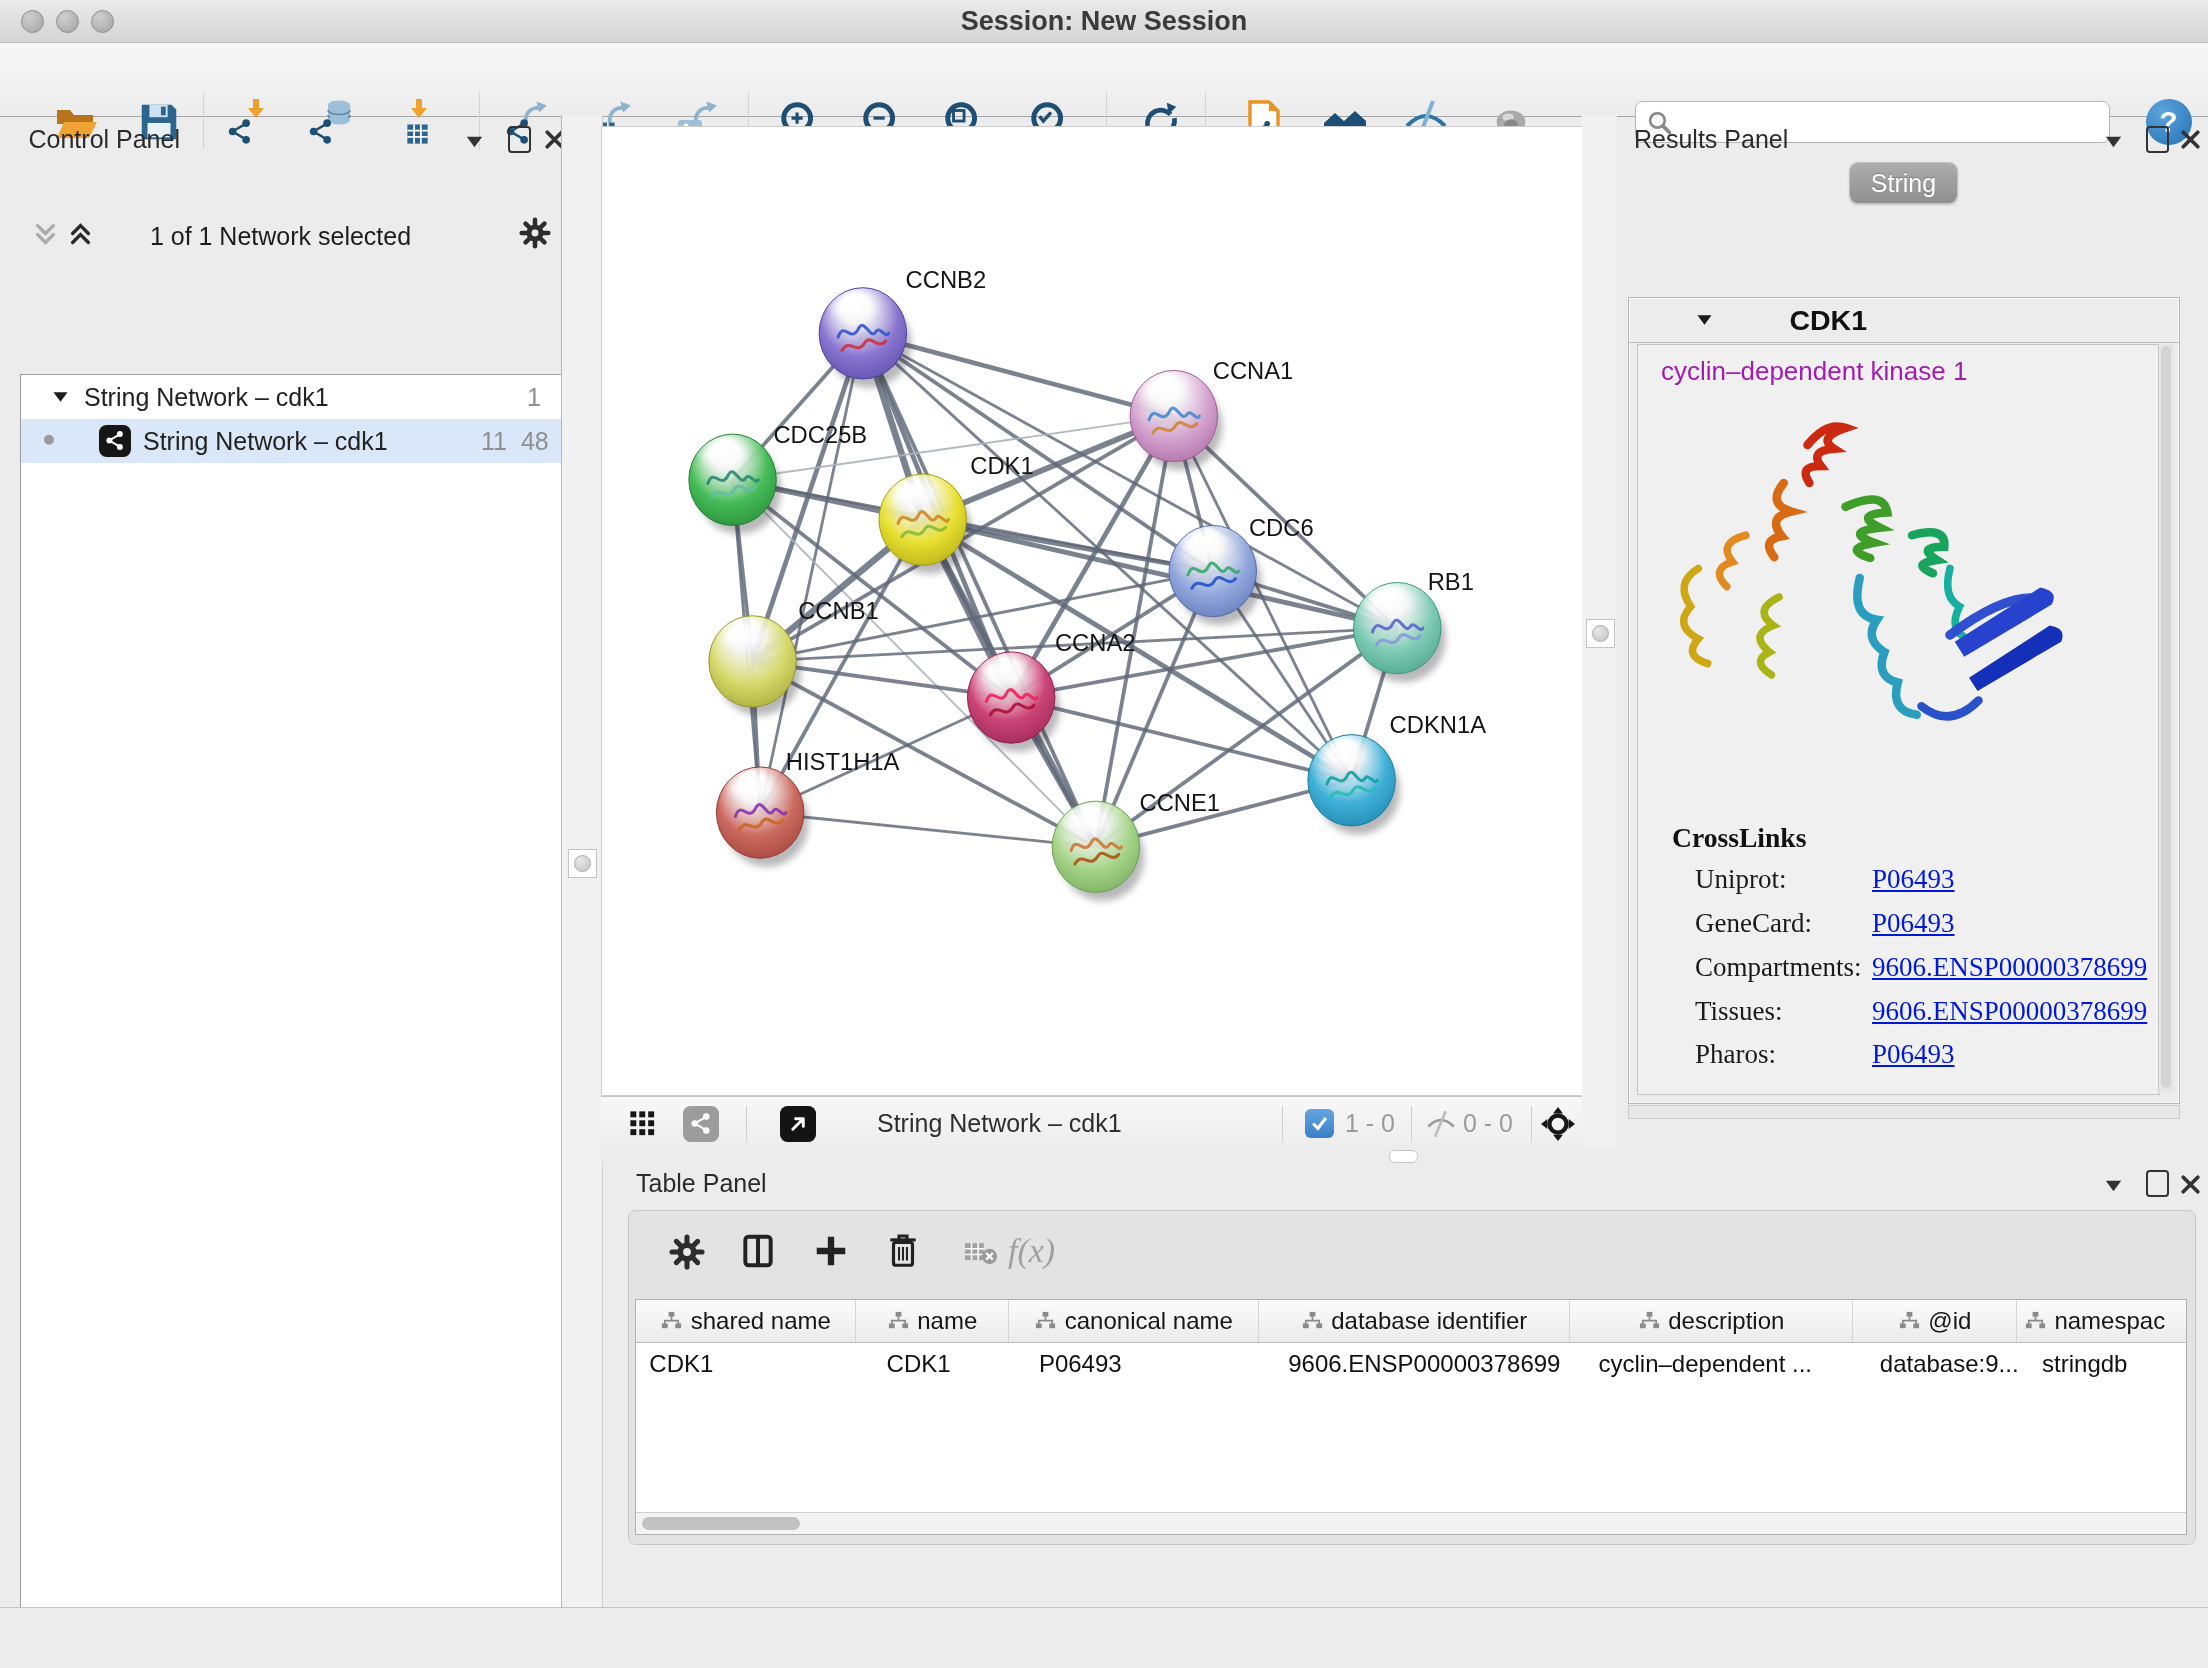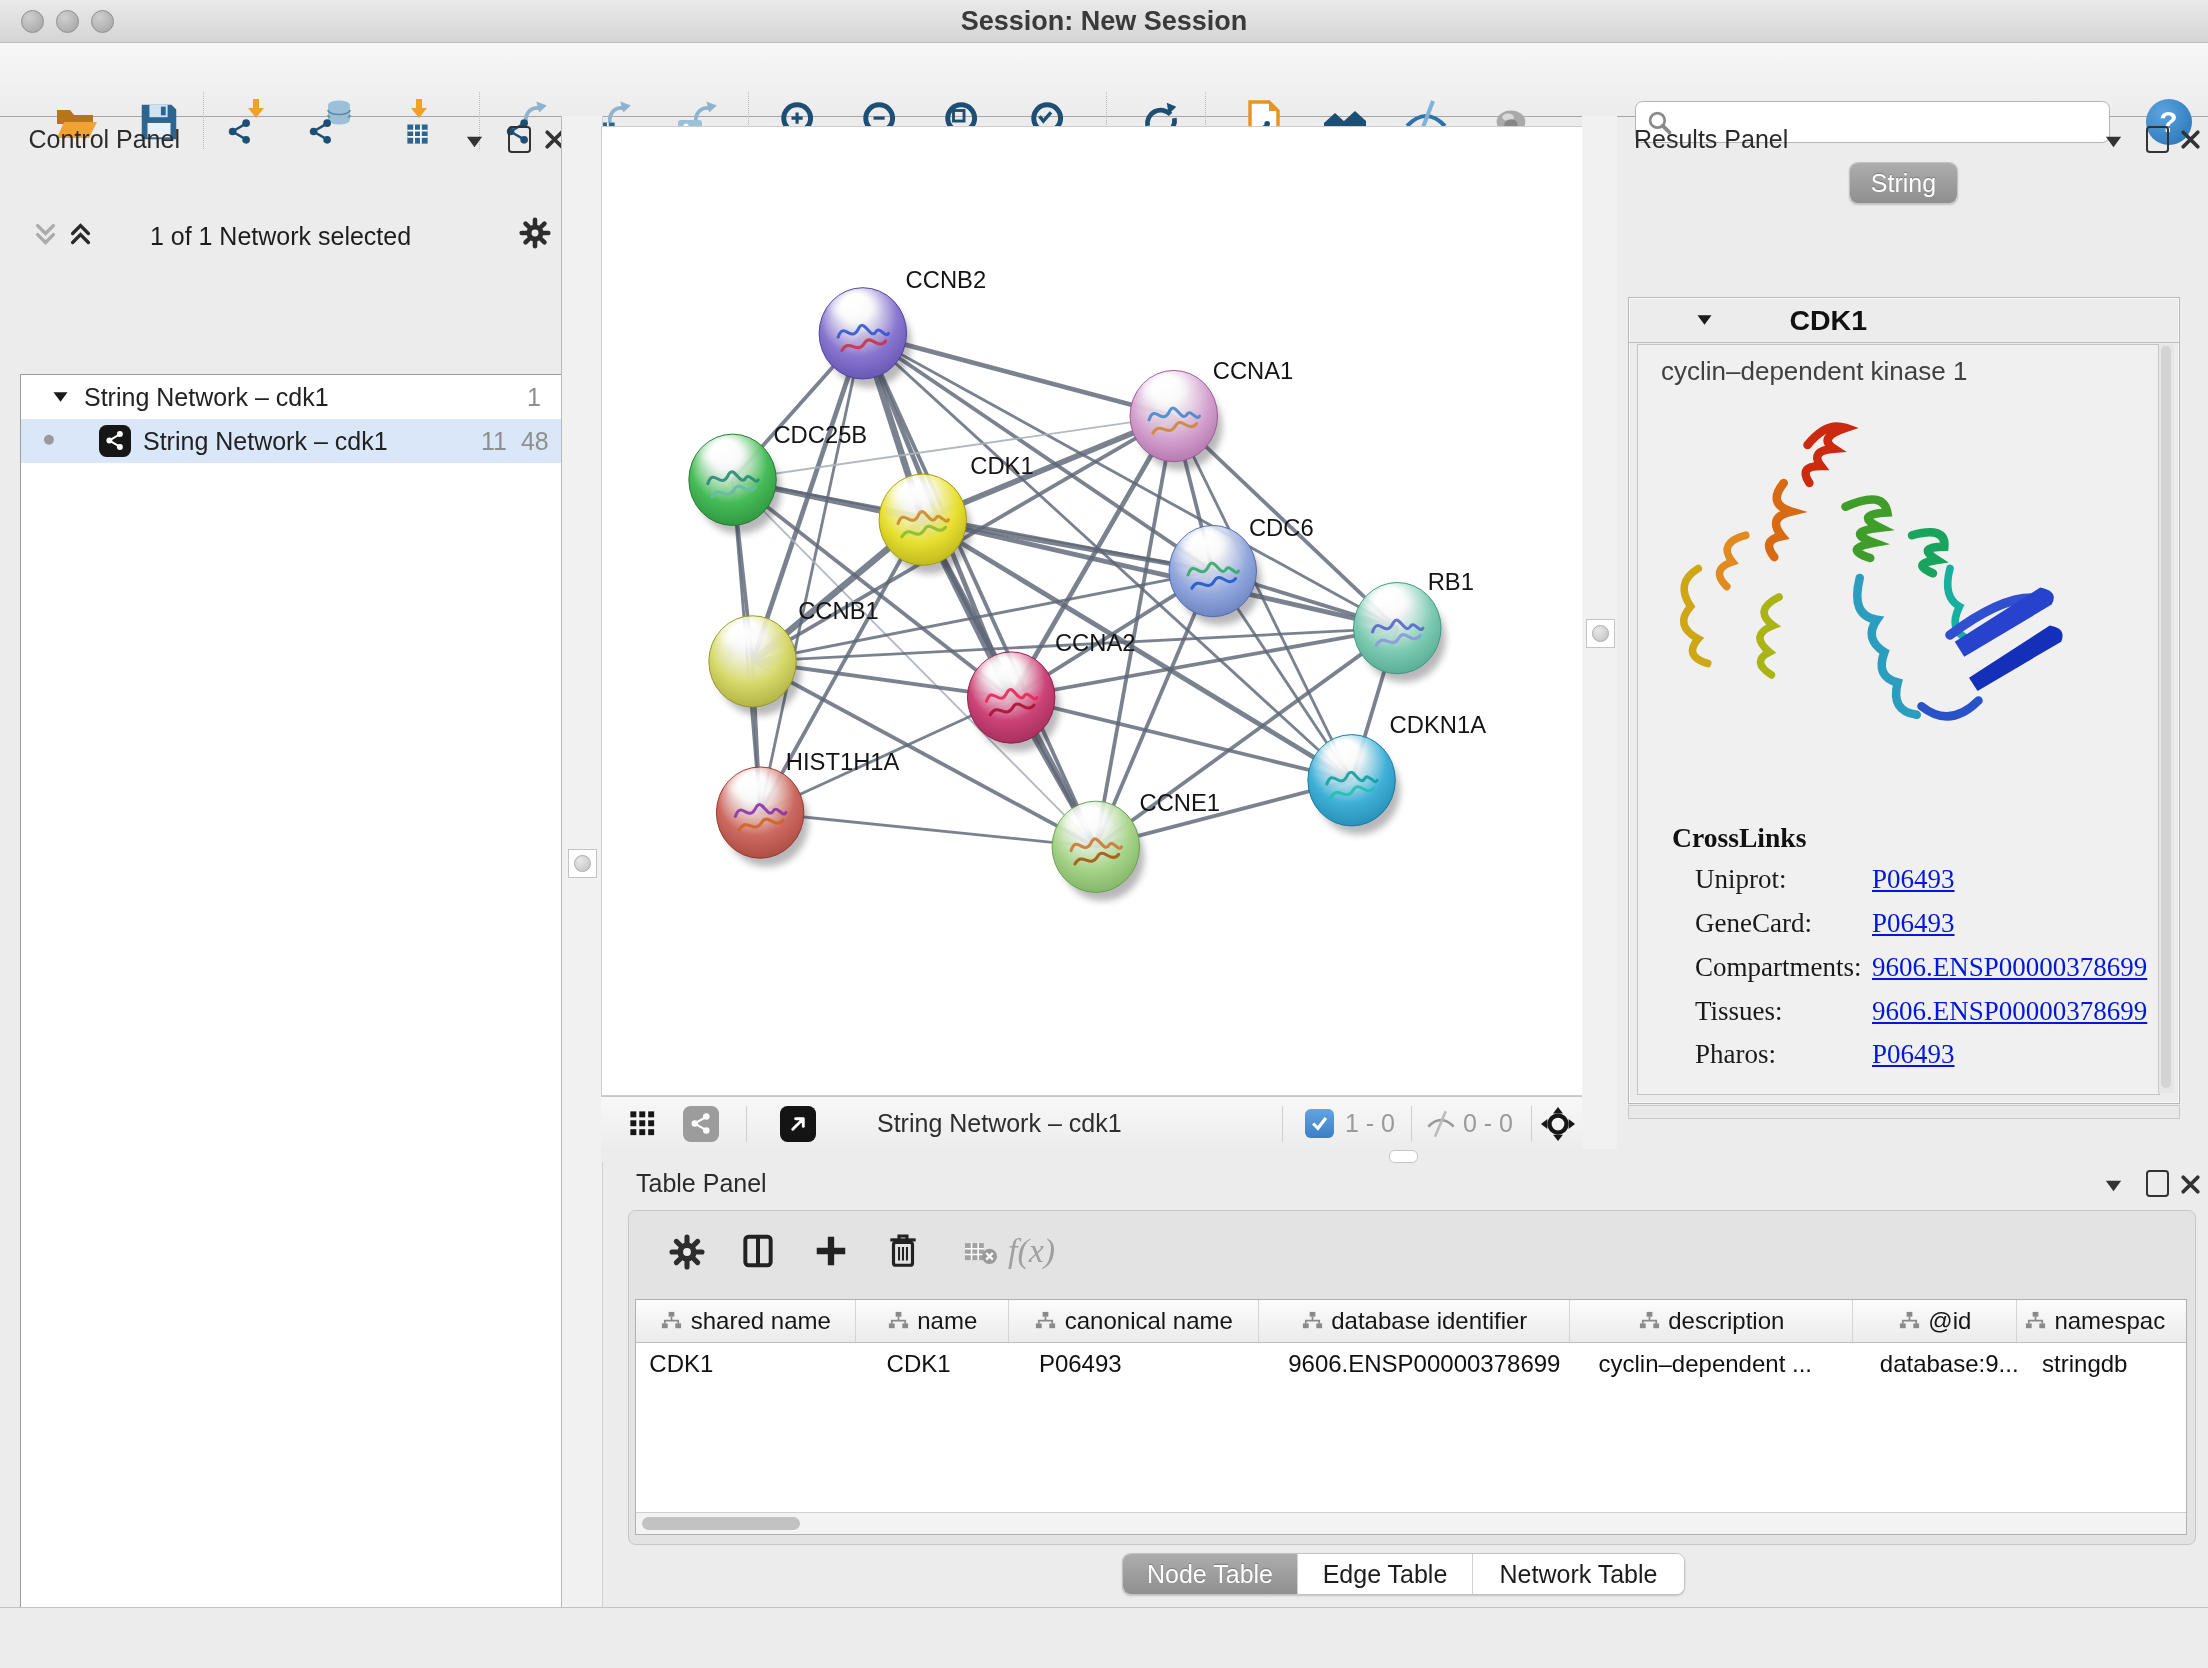--- a/index.html
+++ b/index.html
@@ -591,21 +591,21 @@
 
 
     <div class="abs rbox" style="left:11.4px;top:181px;width:550px;height:805px;">
       <div class="abs" style="left:0;top:0;width:100%;height:44px;border-bottom:1px solid #bdbdbd;">
         <svg class="abs" style="left:65px;top:11.4px;color:#1b1b1b" width="21" height="21" viewBox="0 0 24 24">
             <use href="#tri"></use>
           </svg>
         <span class="abs" style="left:160px;top:5.7px;font-size:28.5px;font-weight:bold;color:#111;">CDK1</span>
       </div>
       <div class="abs" style="left:7.6px;top:46px;width:521px;height:749px;background:#f0f0f0;border:1px solid #c4c4c4;">
-        <div class="abs" style="left:23px;top:11.4px;font-size:26px;color:#404040;">cyclin–dependent kinase 1</div>
+        <div class="abs" style="left:23px;top:11.4px;font-size:26px;color:#a21caf;">cyclin–dependent kinase 1</div>
         <svg class="abs" style="left:27px;top:57px" width="418" height="409" viewBox="0 0 440 430">
           <g fill="none" stroke-linecap="round">
             <path d="M150 45q20-25 40-18q-30 10-12 22q-26 2-14 18q-24 0-12 18" stroke="#cc2a10" stroke-width="9"></path>
             <path d="M125 85q-18 22 8 30q-26 6-10 26q-22 4-8 22" stroke="#d96a14" stroke-width="9"></path>
             <path d="M85 140q-30 8-14 28q-24 8-6 26" stroke="#e08a20" stroke-width="8"></path>
             <path d="M35 175q-25 15-8 40q-18 20 8 34q-16 18 10 26" stroke="#cfa614" stroke-width="8"></path>
             <path d="M120 205q-28 14-6 30q-26 10-4 28q-20 10 2 24" stroke="#aab416" stroke-width="8"></path>
             <path d="M190 110q40-18 44 6q-36 2-8 16q-38 4-6 16q-34 6-4 16" stroke="#3f9e2a" stroke-width="9"></path>
             <path d="M260 140q36-10 34 12q-30 0-8 14q-28 4-4 14" stroke="#18a45c" stroke-width="9"></path>
             <path d="M205 185q-10 40 18 44q-14 20 8 34q-10 26 14 32q-8 30 20 34" stroke="#2b9ec0" stroke-width="9"></path>
@@ -721,25 +721,20 @@
       <div class="tcell" style="width:236px">P06493</div>
       <div class="tcell" style="width:297px">9606.ENSP00000378699</div>
       <div class="tcell" style="width:268px">cyclin–dependent ...</div>
       <div class="tcell" style="width:149px">database:9...</div>
       <div class="tcell" style="width:142px">stringdb</div>
     </div>
     <div class="hscroll" style="left:0;bottom:0;width:1550px;height:21px;">
       <div class="thumb" style="left:5.7px;top:3.8px;width:158px;height:13.3px;"></div>
     </div>
   </div>
-  <div class="abs tabgrp" style="left:1122px;top:1553px;height:40px;">
-    <div class="tab sel" style="width:174px">Node Table</div>
-    <div class="tab" style="width:174px">Edge Table</div>
-    <div class="tab" style="width:211px">Network Table</div>
-  </div>
 
   <div id="statusbar" class="abs">
     
     
     
   </div>
 
 </div>
 
 

